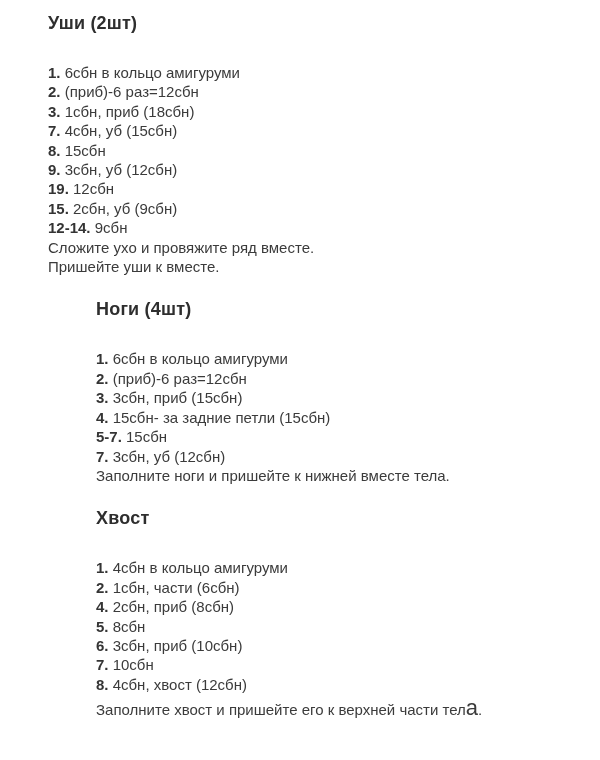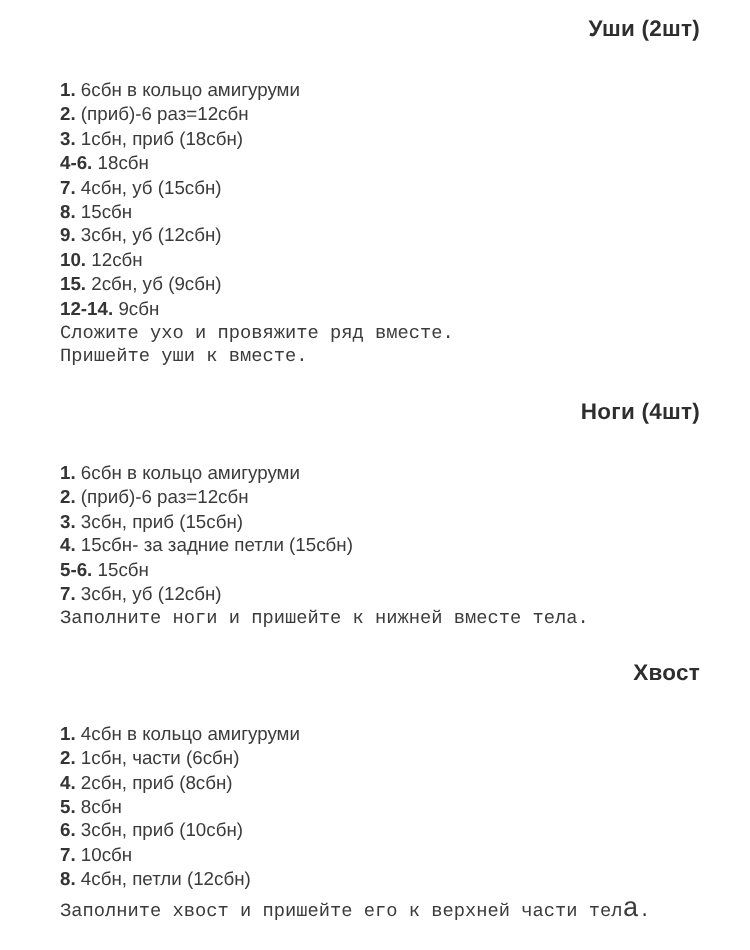--- a/index.html
+++ b/index.html
@@ -11,46 +11,44 @@
     width: 600px;
     height: 760px;
     box-sizing: border-box;
     padding: 13px 40px 0 48px;
     overflow: hidden;
     font-family: "Liberation Sans", "DejaVu Sans", sans-serif;
     color: #3b3b3b;
     -webkit-font-smoothing: antialiased;
   }
   .section { }
-  .section + .section { margin-top: 23px; }
+  .section + .section { margin-top: 23px; margin-left: 48px; }
   .section-title {
     font-size: 18px;
     line-height: 20px;
     font-weight: 700;
     color: #2e2e2e;
     margin: 0 0 30px 0;
     letter-spacing: 0.2px;
-    text-align: right;
   }
   .rows { }
   .row {
     font-size: 15px;
     line-height: 19.4px;
     white-space: nowrap;
   }
   .row .num {
     font-weight: 700;
     color: #343434;
   }
   .notes { }
   .note {
     margin: 0;
     font-size: 15px;
     line-height: 19.4px;
-    font-family: Liberation Mono, monospace;
   }
   .note.note-large { margin-top: 4px; }
   .note .large {
     font-size: 22px;
     line-height: 19.4px;
     vertical-align: baseline;
   }
 </style>
 </head>
 <body>
@@ -58,29 +56,28 @@
 <main id="sections">
   <section class="section">
     <h2 class="section-title">Уши (2шт)</h2>
     <div class="rows">
   <div class="row"><span class="num">1.</span> <span class="txt">6сбн в кольцо амигуруми</span></div>
 
   <div class="row"><span class="num">2.</span> <span class="txt">(приб)-6 раз=12сбн</span></div>
 
   <div class="row"><span class="num">3.</span> <span class="txt">1сбн, приб (18сбн)</span></div>
 
-  <div class="row"><span class="num">4-6.</span> <span class="txt">18сбн</span></div>
 
   <div class="row"><span class="num">7.</span> <span class="txt">4сбн, уб (15сбн)</span></div>
 
   <div class="row"><span class="num">8.</span> <span class="txt">15сбн</span></div>
 
   <div class="row"><span class="num">9.</span> <span class="txt">3сбн, уб (12сбн)</span></div>
 
-  <div class="row"><span class="num">10.</span> <span class="txt">12сбн</span></div>
+  <div class="row"><span class="num">19.</span> <span class="txt">12сбн</span></div>
 
   <div class="row"><span class="num">15.</span> <span class="txt">2сбн, уб (9сбн)</span></div>
 
   <div class="row"><span class="num">12-14.</span> <span class="txt">9сбн</span></div>
 </div>
     <div class="notes">
   <p class="note"><span>Сложите ухо и провяжите ряд вместе.</span></p>
 
   <p class="note"><span>Пришейте уши к вместе.</span></p>
 </div>
@@ -90,21 +87,21 @@
     <h2 class="section-title">Ноги (4шт)</h2>
     <div class="rows">
   <div class="row"><span class="num">1.</span> <span class="txt">6сбн в кольцо амигуруми</span></div>
 
   <div class="row"><span class="num">2.</span> <span class="txt">(приб)-6 раз=12сбн</span></div>
 
   <div class="row"><span class="num">3.</span> <span class="txt">3сбн, приб (15сбн)</span></div>
 
   <div class="row"><span class="num">4.</span> <span class="txt">15сбн- за задние петли (15сбн)</span></div>
 
-  <div class="row"><span class="num">5-6.</span> <span class="txt">15сбн</span></div>
+  <div class="row"><span class="num">5-7.</span> <span class="txt">15сбн</span></div>
 
   <div class="row"><span class="num">7.</span> <span class="txt">3сбн, уб (12сбн)</span></div>
 </div>
     <div class="notes">
   <p class="note"><span>Заполните ноги и пришейте к нижней вместе тела.</span></p>
 </div>
   </section>
 
   <section class="section">
     <h2 class="section-title">Хвост</h2>
@@ -115,19 +112,19 @@
 
 
   <div class="row"><span class="num">4.</span> <span class="txt">2сбн, приб (8сбн)</span></div>
 
   <div class="row"><span class="num">5.</span> <span class="txt">8сбн</span></div>
 
   <div class="row"><span class="num">6.</span> <span class="txt">3сбн, приб (10сбн)</span></div>
 
   <div class="row"><span class="num">7.</span> <span class="txt">10сбн</span></div>
 
-  <div class="row"><span class="num">8.</span> <span class="txt">4сбн, петли (12сбн)</span></div>
+  <div class="row"><span class="num">8.</span> <span class="txt">4сбн, хвост (12сбн)</span></div>
 </div>
     <div class="notes">
   <p class="note note-large"><span>Заполните хвост и пришейте его к верхней части тел</span><span class="large">а</span><span>.</span></p>
 </div>
   </section>
 </main>
 
 </body></html>

